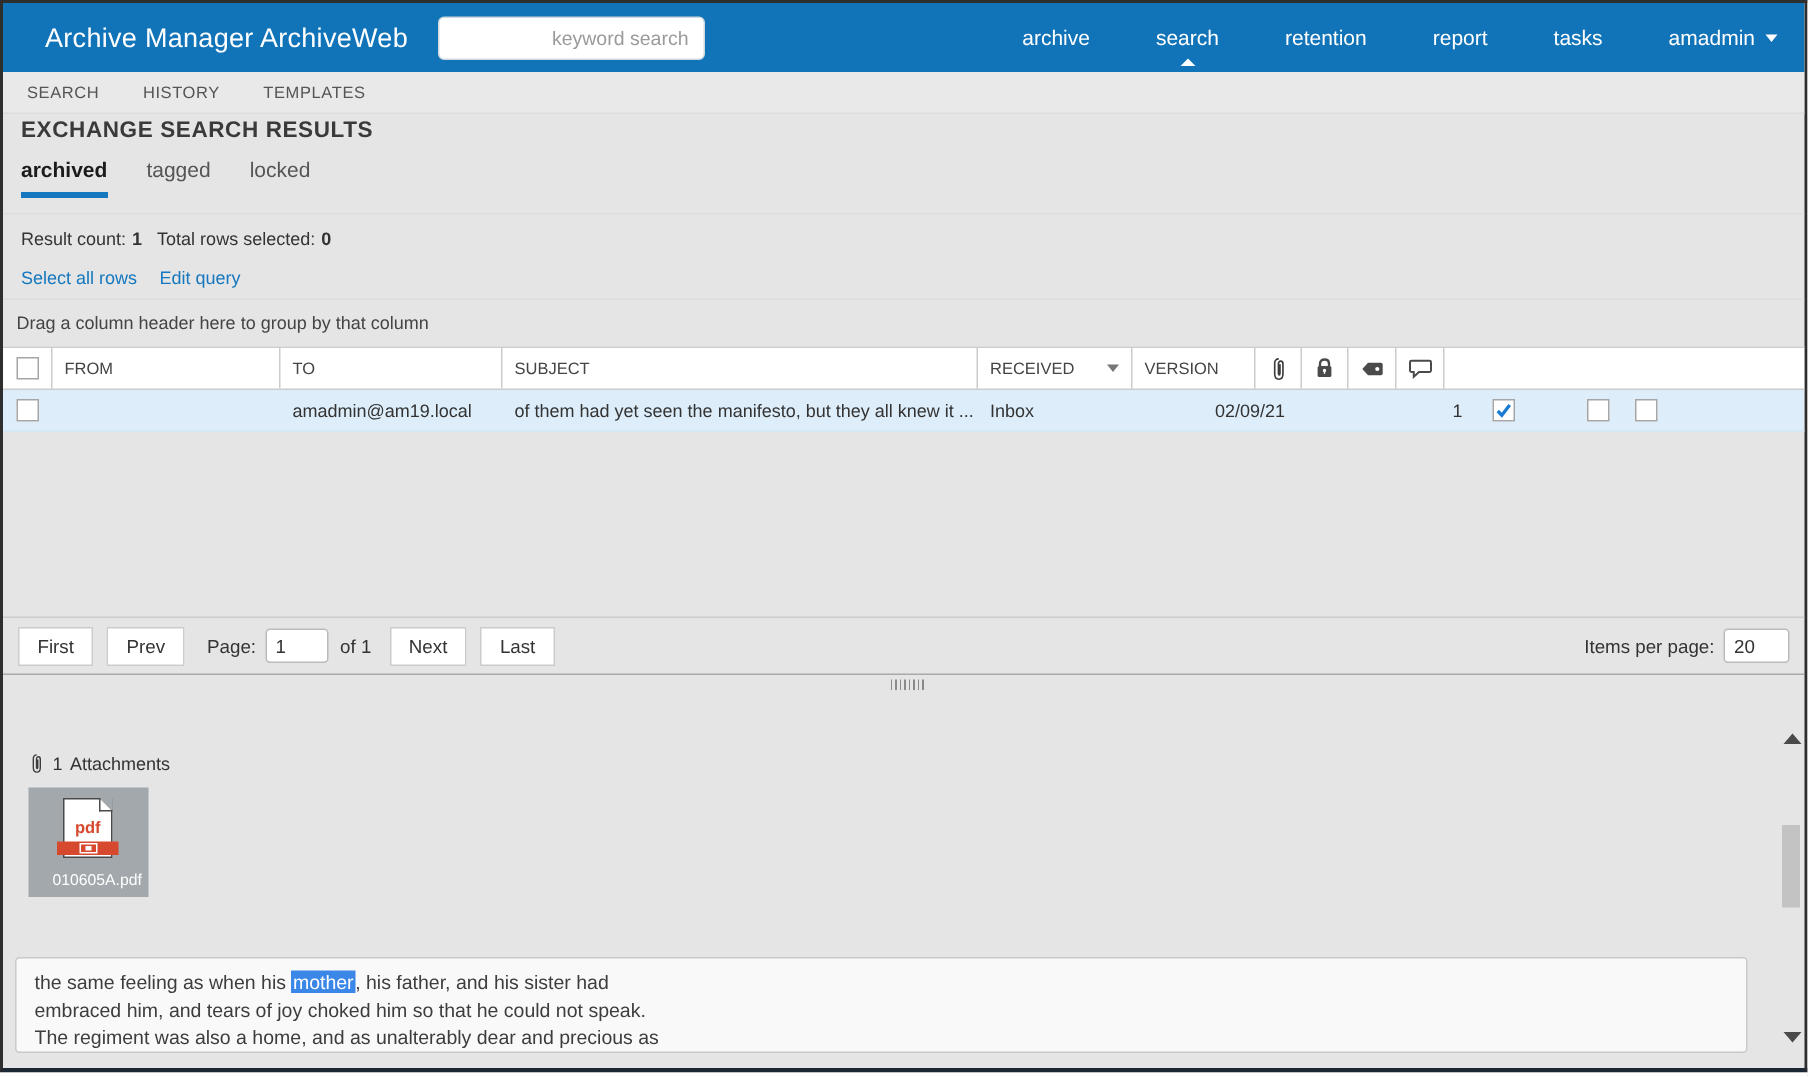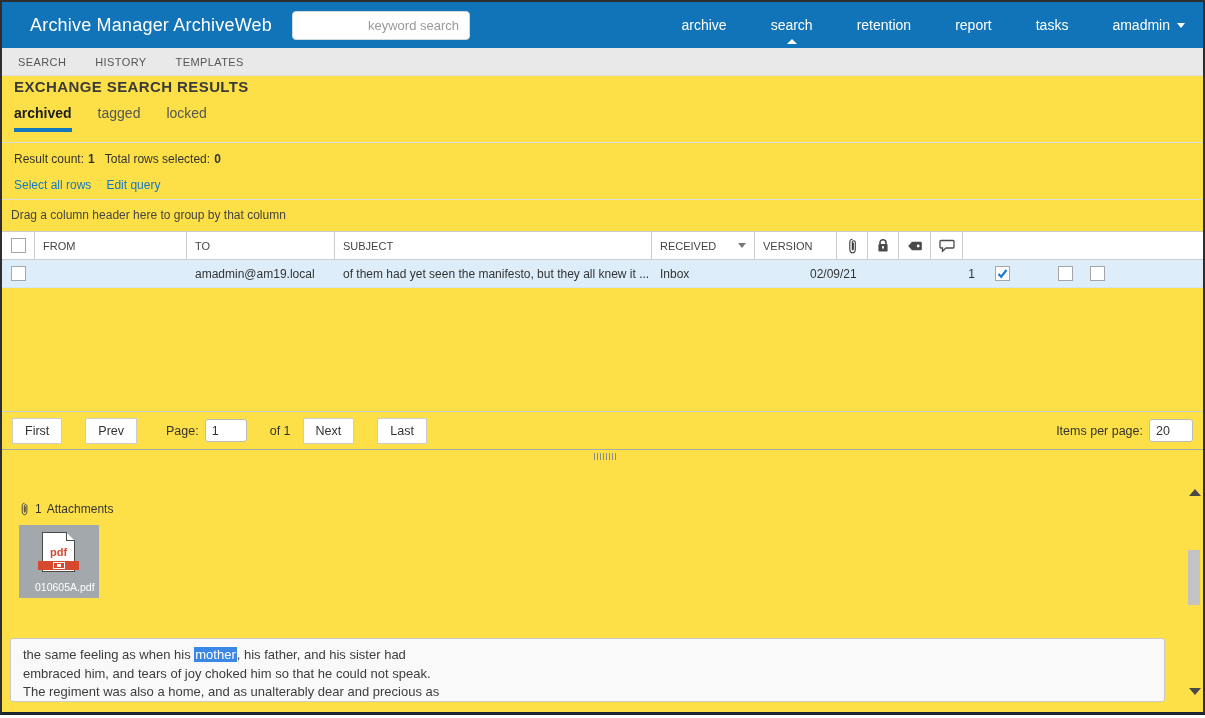--- a/index.html
+++ b/index.html
@@ -1,17 +1,17 @@
 <!DOCTYPE html>
 <html><head>
 <meta charset="utf-8">
 <style>
   * { margin:0; padding:0; box-sizing:border-box; }
   body { background:#fff; font-family:"Liberation Sans", sans-serif; }
-  .window { position:relative; width:1205px; height:715px; background:#fde047; overflow:hidden;
+  .window { position:relative; width:1205px; height:715px; background:#e5e5e5; overflow:hidden;
             border:2px solid #2e2e2e; border-bottom:3px solid #1c2734;padding-left:27px; }
 
   
   .topbar { position:absolute; left:0; top:0; width:100%; height:46px; background:#1173b8;
             display:flex; align-items:center; }
   .app-title { color:#fff; font-size:18px; font-weight:400; margin-left:28px; letter-spacing:.2px; white-space:nowrap; }
   .kw-search { position:absolute; left:290px; top:9px; width:178px; height:29px; border:1px solid #cfd8dd;
                border-radius:4px; padding:0 10px; font-size:13px; color:#333; outline:none;
                font-family:"Liberation Sans", sans-serif;text-align:right; }
   .kw-search::placeholder { color:#9a9a9a; }
@@ -62,25 +62,25 @@
 
   .checkbox { width:15px; height:15px; background:#fff; border:1px solid #a6a6a6; display:flex;
               align-items:center; justify-content:center; cursor:pointer; }
   .checkbox svg { display:none; }
   .checkbox.checked svg { display:block; }
 
   
   .pager { position:absolute; left:0; top:409px; width:100%; height:39px; border-top:1px solid #ccc;
            border-bottom:1px solid #aaa; display:flex; align-items:center; padding:0 10px; font-size:12.5px; color:#333; }
   .btn { border:1px solid #ccc; background:#fff; color:#333; font-size:12.5px; padding:5px 12px;
-         margin-right:23px; cursor:pointer; font-family:"Liberation Sans", sans-serif; }
+         margin-right:9px; cursor:pointer; font-family:"Liberation Sans", sans-serif; }
   .page-label { margin:0 6px 0 6px; }
   .page-input { width:42px; height:23px; border:1px solid #bbb; border-radius:3px; padding:0 6px;
                 font-size:12.5px; color:#333; margin-right:8px; outline:none; font-family:"Liberation Sans", sans-serif;}
-  .of-label { margin-right:12px;margin-left:15px; }
+  .of-label { margin-right:12px; }
   .pager-right { margin-left:auto; display:flex; align-items:center; }
   .items-input { width:44px; height:23px; border:1px solid #bbb; border-radius:3px; padding:0 6px;
                  font-size:12.5px; color:#333; margin-left:6px; outline:none; font-family:"Liberation Sans", sans-serif;}
 
   
   .grip { position:absolute; left:592px; top:451px; width:22px; height:7px; cursor:row-resize;
           background:repeating-linear-gradient(90deg,#8a8a8a 0 1px,transparent 1px 3px); }
 
   
   .attach-label { position:absolute; left:17px; top:500px; display:flex; align-items:center; gap:5px;

